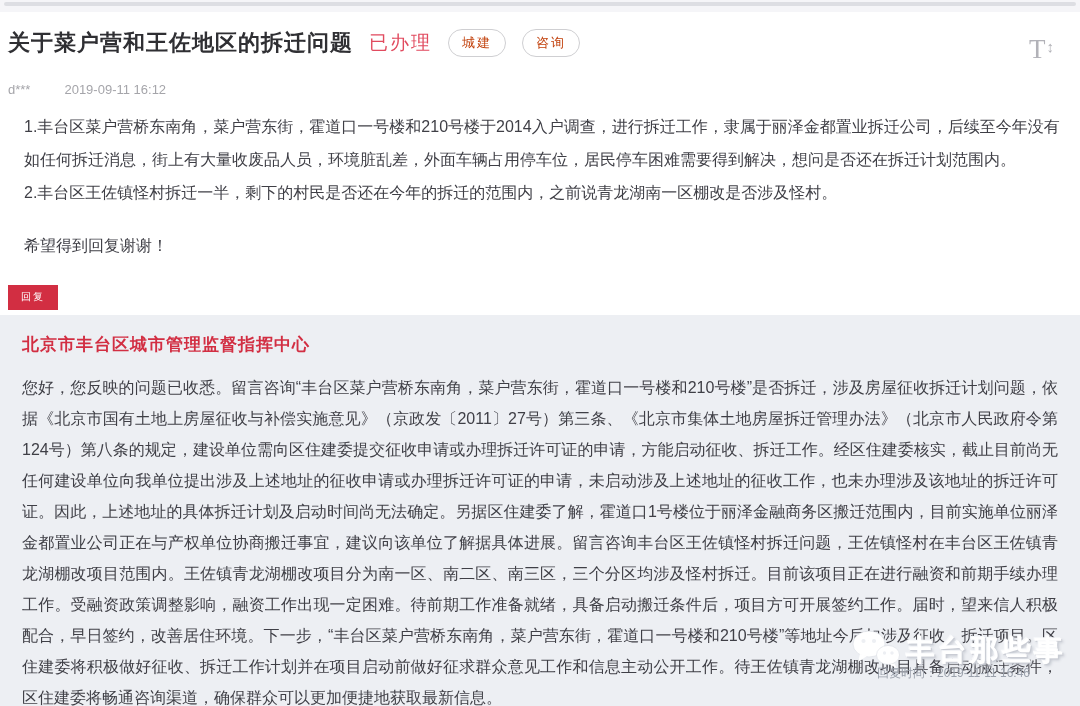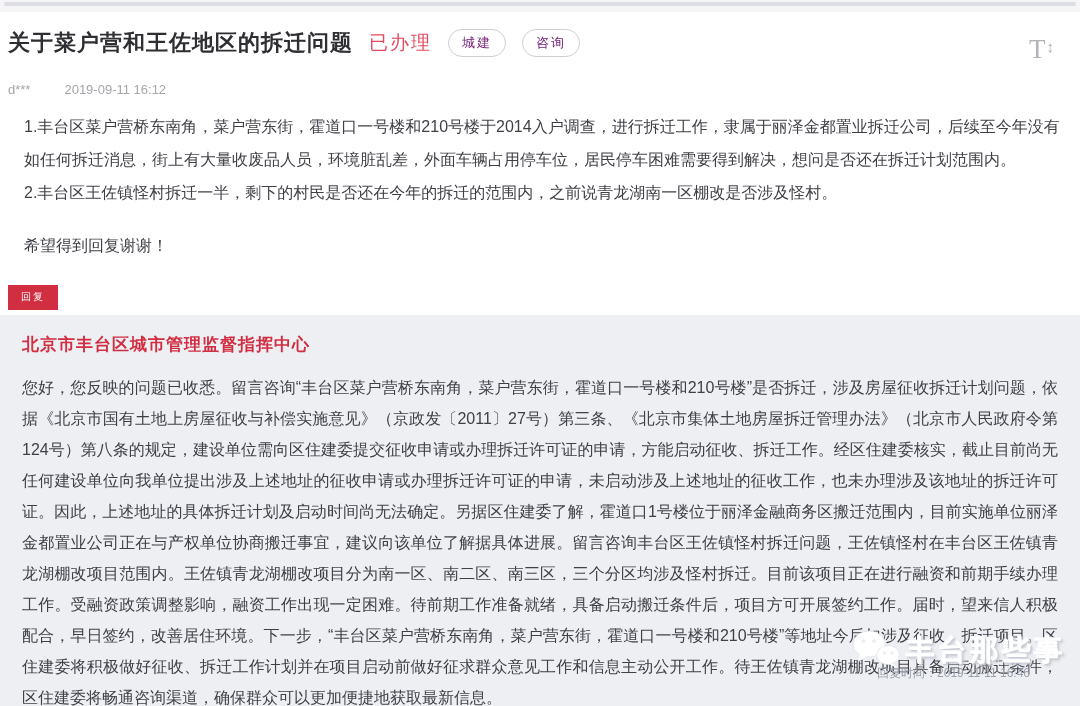--- a/index.html
+++ b/index.html
@@ -13,21 +13,21 @@
 
   
   .topbar { height:12px; background:#f5f5f8; position:relative; flex:none; }
   .topbar .line { position:absolute; top:2px; left:4px; right:4px; height:4px; border-radius:2px; background:#dddee3; }
 
   
   .header { padding:16px 8px 0 8px; flex:none; position:relative; }
   .title-row { display:flex; align-items:center; gap:16px; }
   .page-title { font-size:22px; font-weight:bold; color:#2f2f33; margin:0; letter-spacing:1px; }
   .status { color:#e14b5f; font-size:19px; letter-spacing:2px; }
-  .tag { border:1px solid #cfcfd2; color:#701a75; font-size:13px; padding:4px 13px; border-radius:14px; letter-spacing:2px; background:#fff; cursor:pointer; }
+  .tag { border:1px solid #cfcfd2; color:#c2410c; font-size:13px; padding:4px 13px; border-radius:14px; letter-spacing:2px; background:#fff; cursor:pointer; }
   .font-size-ctl { position:absolute; right:26px; top:22px; color:#b2b2b8; font-family:"Liberation Serif","DejaVu Serif",serif; cursor:pointer; user-select:none; }
   .font-size-ctl .t { font-size:27px; }
   .font-size-ctl .arrows { font-size:15px; vertical-align:6px; margin-left:1px; }
 
   
   .meta { margin-top:24px; padding:0 8px; color:#a5a5aa; font-size:13px; display:flex; gap:34px; flex:none; }
 
   
   .question { padding:13px 8px 0 24px; font-size:16px; line-height:33px; color:#3f3f46; flex:none; }
   .q-p { margin:0; }

